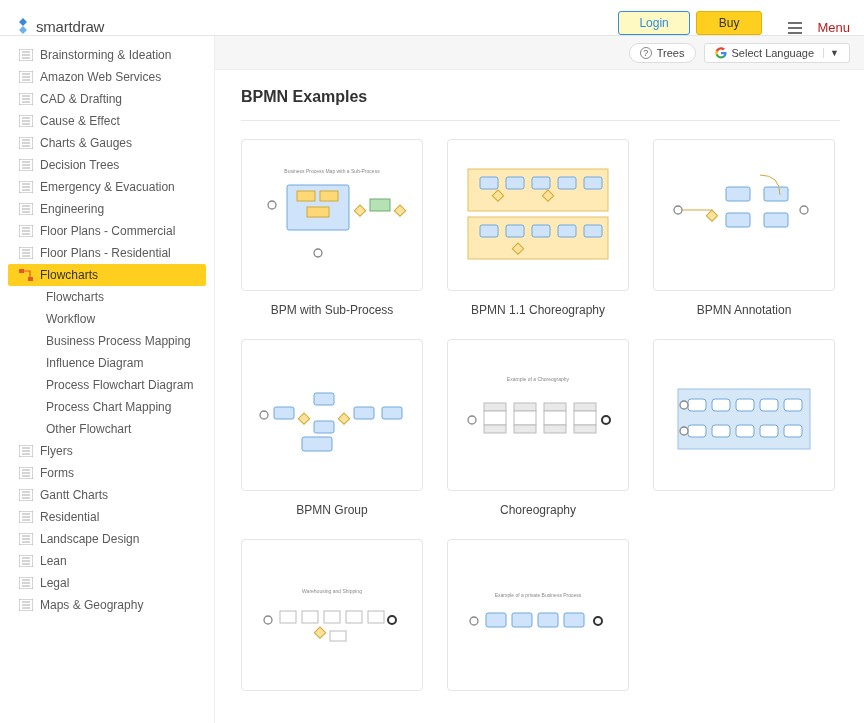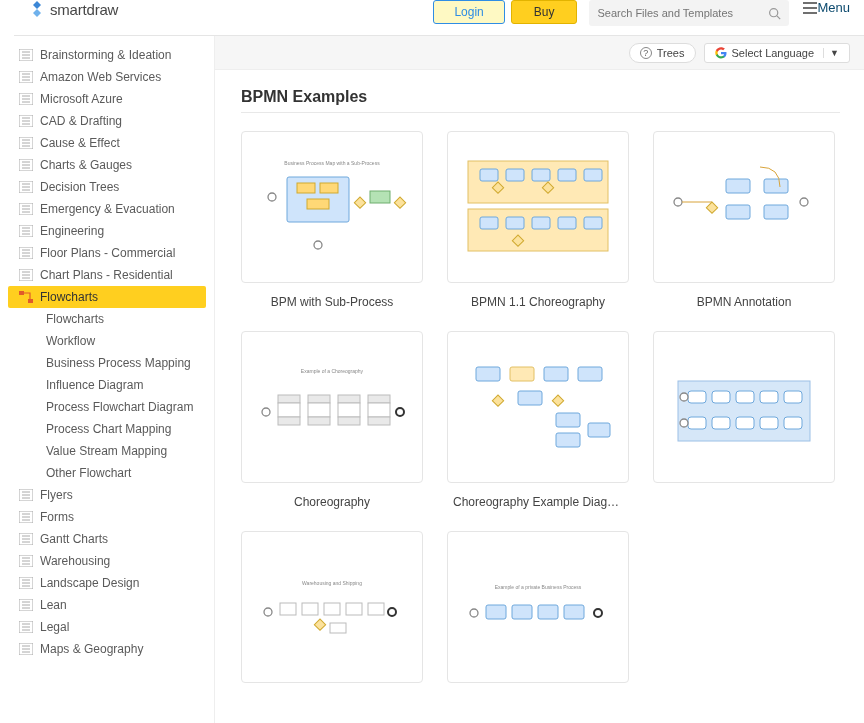--- a/index.html
+++ b/index.html
@@ -1,29 +1,29 @@
 <!DOCTYPE html>
 <html><head>
 <meta charset="utf-8">
 <style>
 * { box-sizing: border-box; margin: 0; padding: 0; }
 body { font-family: -apple-system, BlinkMacSystemFont, "Segoe UI", Arial, sans-serif; font-size: 13px; color: #333; background: #fff; width: 864px; height: 723px; overflow: hidden; }
 
 
-.header { height: 36px; display: flex; align-items: flex-start; padding: 0 14px; border-bottom: 1px solid #e5e5e5; background: #fff; margin-left: 14px; }
+.header { height: 36px; display: flex; align-items: flex-end; padding: 0 14px; border-bottom: 1px solid #e5e5e5; background: #fff; }
 .logo { display: flex; align-items: center; gap: 4px; }
 .logo-icon { width: 18px; height: 18px; position: relative; }
 .logo-text { font-size: 15px; font-weight: 400; color: #474747; letter-spacing: -0.2px; }
 .header-spacer { flex: 1; }
 .btn-login { border: 1px solid #2f8de4; background: #fef9c3; color: #2f8de4; padding: 4px 20px; border-radius: 3px; font-size: 12px; margin-right: 6px; cursor: pointer; }
 .btn-buy { border: 1px solid #e2b300; background: #ffcf1f; color: #333; padding: 4px 22px; border-radius: 3px; font-size: 12px; margin-right: 12px; cursor: pointer; }
 .search-wrap { display: flex; align-items: center; background: #f3f3f3; border-radius: 3px; padding: 0 8px; height: 26px; width: 200px; }
 .search-input { border: none; background: transparent; outline: none; font-size: 11px; color: #888; flex: 1; }
 .search-icon { color: #999; font-size: 13px; margin-left: 6px; }
-.menu-btn { display: flex; align-items: center; gap: 0; margin-left: 14px; color: #0c4a6e; font-size: 13px; cursor: pointer; }
+.menu-btn { display: flex; align-items: center; gap: 15px; margin-left: 14px; color: #b91c1c; font-size: 13px; cursor: pointer; }
 
 
 .subheader { height: 34px; background: #f6f6f6; display: flex; align-items: center; justify-content: flex-end; padding-right: 14px; gap: 8px; border-bottom: 1px solid #eee; margin-left: 189px; }
 .help-btn, .lang-btn { display: flex; align-items: center; gap: 5px; background: #fff; border: 1px solid #ddd; border-radius: 12px; padding: 3px 10px; font-size: 11px; color: #444; cursor: pointer; }
 .lang-btn { border-radius: 3px; }
 .lang-caret { border-left: 1px solid #ddd; padding-left: 6px; margin-left: 4px; font-size: 9px; }
 
 
 .main { display: flex; height: calc(723px - 36px); }
 .sidebar-wrap { width: 215px; border-right: 1px solid #eee; overflow-y: auto; position: relative; background:#fff; }
@@ -33,21 +33,21 @@
 
 .sidebar { padding: 8px 0 20px 0; }
 .cat { display: flex; align-items: center; height: 22px; padding: 0 8px 0 10px; margin: 0 8px; border-radius: 2px; cursor: pointer; color: #5a5a5a; font-size: 12px; }
 .cat .ic { width: 16px; height: 14px; margin-right: 6px; display: inline-flex; align-items: center; justify-content: center; color:#9a9a9a; }
 .cat.active { background: #ffcf1f; color: #333; }
 .cat.active .ic { color:#e05b2a; }
 .subcat { display: block; padding: 4px 8px 4px 38px; margin: 0 8px; color: #5a5a5a; font-size: 12px; cursor: pointer; }
 
 
 .content { flex: 1; overflow-y: auto; background: #fff; padding: 18px 24px 18px 26px; position: relative; }
-.content-title { font-size: 16px; font-weight: 600; color: #333; margin-bottom: 6px; }
+.content-title { font-size: 16px; font-weight: 600; color: #333; margin-bottom: 14px; }
 .divider { height: 1px; background: #e8e8e8; margin-bottom: 18px; }
 .grid { display: grid; grid-template-columns: repeat(3, 182px); gap: 22px 24px; }
 .card { display: flex; flex-direction: column; align-items: center; cursor: pointer; }
 .thumb { width: 182px; height: 152px; border: 1px solid #e5e5e5; border-radius: 4px; background: #fff; display: flex; align-items: center; justify-content: center; overflow:hidden; }
 .caption { margin-top: 12px; font-size: 12px; color: #444; text-align: center; width: 170px; white-space: nowrap; overflow: hidden; text-overflow: ellipsis; }
 
 svg { display:block; }
 </style>
 </head>
 <body>
@@ -58,29 +58,20 @@
       <svg width="18" height="18" viewBox="0 0 18 18">
           <polygon points="9,1 13,5 9,9 5,5" fill="#3c87d6"></polygon>
           <polygon points="9,9 13,13 9,17 5,13" fill="#6fb1ec"></polygon>
         </svg>
     </span>
     <span class="logo-text">smartdraw</span>
   </div>
   <div class="header-spacer"></div>
   <button class="btn-login">Login</button>
   <button class="btn-buy">Buy</button>
-  <div class="search-wrap">
-    <input class="search-input" placeholder="Search Files and Templates" style="">
-    <span class="search-icon">
-      <svg width="13" height="13" viewBox="0 0 16 16">
-          <circle cx="7" cy="7" r="5" fill="none" stroke="#999" stroke-width="1.5"></circle>
-          <line x1="11" y1="11" x2="15" y2="15" stroke="#999" stroke-width="1.5"></line>
-        </svg>
-    </span>
-  </div>
   <div class="menu-btn">
     <span>
       <svg width="14" height="12" viewBox="0 0 14 12">
           <line x1="0" y1="1" x2="14" y2="1" stroke="#333" stroke-width="1.4"></line>
           <line x1="0" y1="6" x2="14" y2="6" stroke="#333" stroke-width="1.4"></line>
           <line x1="0" y1="11" x2="14" y2="11" stroke="#333" stroke-width="1.4"></line>
         </svg>
     </span>
     <span>Menu</span>
   </div>
@@ -114,31 +105,20 @@
         </div>
         <div class="cat">
           <span class="ic">
             <svg width="14" height="12" viewBox="0 0 14 12">
               <rect x="0" y="0" width="14" height="12" fill="none" stroke="#aaa"></rect>
               <line x1="3" y1="3" x2="11" y2="3" stroke="#aaa"></line>
               <line x1="3" y1="6" x2="11" y2="6" stroke="#aaa"></line>
               <line x1="3" y1="9" x2="11" y2="9" stroke="#aaa"></line>
             </svg>
           </span>
-          <span>Microsoft Azure</span>
-        </div>
-        <div class="cat">
-          <span class="ic">
-            <svg width="14" height="12" viewBox="0 0 14 12">
-              <rect x="0" y="0" width="14" height="12" fill="none" stroke="#aaa"></rect>
-              <line x1="3" y1="3" x2="11" y2="3" stroke="#aaa"></line>
-              <line x1="3" y1="6" x2="11" y2="6" stroke="#aaa"></line>
-              <line x1="3" y1="9" x2="11" y2="9" stroke="#aaa"></line>
-            </svg>
-          </span>
           <span>CAD &amp; Drafting</span>
         </div>
         <div class="cat">
           <span class="ic">
             <svg width="14" height="12" viewBox="0 0 14 12">
               <rect x="0" y="0" width="14" height="12" fill="none" stroke="#aaa"></rect>
               <line x1="3" y1="3" x2="11" y2="3" stroke="#aaa"></line>
               <line x1="3" y1="6" x2="11" y2="6" stroke="#aaa"></line>
               <line x1="3" y1="9" x2="11" y2="9" stroke="#aaa"></line>
             </svg>
@@ -202,39 +182,38 @@
         </div>
         <div class="cat">
           <span class="ic">
             <svg width="14" height="12" viewBox="0 0 14 12">
               <rect x="0" y="0" width="14" height="12" fill="none" stroke="#aaa"></rect>
               <line x1="3" y1="3" x2="11" y2="3" stroke="#aaa"></line>
               <line x1="3" y1="6" x2="11" y2="6" stroke="#aaa"></line>
               <line x1="3" y1="9" x2="11" y2="9" stroke="#aaa"></line>
             </svg>
           </span>
-          <span>Chart Plans - Residential</span>
+          <span>Floor Plans - Residential</span>
         </div>
         <div class="cat active">
           <span class="ic">
             <svg width="14" height="12" viewBox="0 0 14 12">
               <rect x="0" y="0" width="5" height="4" fill="#e05b2a"></rect>
               <rect x="9" y="8" width="5" height="4" fill="#e05b2a"></rect>
               <path d="M5 2 H11 V8" fill="none" stroke="#e05b2a" stroke-width="1.2"></path>
             </svg>
           </span>
           <span>Flowcharts</span>
         </div>
         <div class="subcat">Flowcharts</div>
         <div class="subcat">Workflow</div>
         <div class="subcat">Business Process Mapping</div>
         <div class="subcat">Influence Diagram</div>
         <div class="subcat">Process Flowchart Diagram</div>
         <div class="subcat">Process Chart Mapping</div>
-        <div class="subcat">Value Stream Mapping</div>
         <div class="subcat">Other Flowchart</div>
         <div class="cat">
           <span class="ic">
             <svg width="14" height="12" viewBox="0 0 14 12">
               <rect x="0" y="0" width="14" height="12" fill="none" stroke="#aaa"></rect>
               <line x1="3" y1="3" x2="11" y2="3" stroke="#aaa"></line>
               <line x1="3" y1="6" x2="11" y2="6" stroke="#aaa"></line>
               <line x1="3" y1="9" x2="11" y2="9" stroke="#aaa"></line>
             </svg>
           </span>
@@ -264,21 +243,21 @@
         </div>
         <div class="cat">
           <span class="ic">
             <svg width="14" height="12" viewBox="0 0 14 12">
               <rect x="0" y="0" width="14" height="12" fill="none" stroke="#aaa"></rect>
               <line x1="3" y1="3" x2="11" y2="3" stroke="#aaa"></line>
               <line x1="3" y1="6" x2="11" y2="6" stroke="#aaa"></line>
               <line x1="3" y1="9" x2="11" y2="9" stroke="#aaa"></line>
             </svg>
           </span>
-          <span>Warehousing</span>
+          <span>Residential</span>
         </div>
         <div class="cat">
           <span class="ic">
             <svg width="14" height="12" viewBox="0 0 14 12">
               <rect x="0" y="0" width="14" height="12" fill="none" stroke="#aaa"></rect>
               <line x1="3" y1="3" x2="11" y2="3" stroke="#aaa"></line>
               <line x1="3" y1="6" x2="11" y2="6" stroke="#aaa"></line>
               <line x1="3" y1="9" x2="11" y2="9" stroke="#aaa"></line>
             </svg>
           </span>
@@ -419,20 +398,42 @@
                   <circle r="4" fill="#fff" stroke="#888" stroke-width="1.3"></circle>
                 </g>
                 <path d="M96 20 q20 0 20 20" fill="none" stroke="#d8a33a"></path>
               </svg>
             </div>
             <div class="caption">BPMN Annotation</div>
           </div>
           <div class="card">
             <div class="thumb">
               <svg width="160" height="120" viewBox="0 0 160 120">
+                <g transform="translate(12,60)">
+                  <circle r="4" fill="#fff" stroke="#888" stroke-width="1.3"></circle>
+                </g>
+                <rect x="22" y="52" width="20" height="12" fill="#cfe4fb" stroke="#6fa8dc" stroke-width="1" rx="2"></rect>
+                <g transform="translate(52,58)">
+                  <rect width="8" height="8" transform="rotate(45)" fill="#fce29c" stroke="#d0a930"></rect>
+                </g>
+                <rect x="62" y="38" width="20" height="12" fill="#cfe4fb" stroke="#6fa8dc" stroke-width="1" rx="2"></rect>
+                <rect x="62" y="66" width="20" height="12" fill="#cfe4fb" stroke="#6fa8dc" stroke-width="1" rx="2"></rect>
+                <g transform="translate(92,58)">
+                  <rect width="8" height="8" transform="rotate(45)" fill="#fce29c" stroke="#d0a930"></rect>
+                </g>
+                <rect x="102" y="52" width="20" height="12" fill="#cfe4fb" stroke="#6fa8dc" stroke-width="1" rx="2"></rect>
+                <rect x="130" y="52" width="20" height="12" fill="#cfe4fb" stroke="#6fa8dc" stroke-width="1" rx="2"></rect>
+                <rect x="50" y="82" width="30" height="14" fill="#cfe4fb" stroke="#6fa8dc" stroke-width="1" rx="2"></rect>
+              </svg>
+            </div>
+            <div class="caption">BPMN Group</div>
+          </div>
+          <div class="card">
+            <div class="thumb">
+              <svg width="160" height="120" viewBox="0 0 160 120">
                 <text x="80" y="26" font-size="5" fill="#888" text-anchor="middle">Example of a Choreography</text>
                 <g transform="translate(14,65)">
                   <circle r="4" fill="#fff" stroke="#888" stroke-width="1.3"></circle>
                 </g>
                 <g>
                   <rect x="26" y="48" width="22" height="8" fill="#e9e9e9" stroke="#bbb"></rect>
                   <rect x="26" y="56" width="22" height="14" fill="#fff" stroke="#bbb"></rect>
                   <rect x="26" y="70" width="22" height="8" fill="#e9e9e9" stroke="#bbb"></rect>
                 </g>
                 <g>
@@ -449,41 +450,20 @@
                   <rect x="116" y="48" width="22" height="8" fill="#e9e9e9" stroke="#bbb"></rect>
                   <rect x="116" y="56" width="22" height="14" fill="#fff" stroke="#bbb"></rect>
                   <rect x="116" y="70" width="22" height="8" fill="#e9e9e9" stroke="#bbb"></rect>
                 </g>
                 <g transform="translate(148,65)">
                   <circle r="4" fill="#fff" stroke="#333" stroke-width="2"></circle>
                 </g>
               </svg>
             </div>
             <div class="caption">Choreography</div>
-          </div>
-          <div class="card">
-            <div class="thumb">
-              <svg width="160" height="120" viewBox="0 0 160 120">
-                <rect x="18" y="20" width="24" height="14" fill="#cfe4fb" stroke="#6fa8dc" stroke-width="1" rx="2"></rect>
-                <rect x="52" y="20" width="24" height="14" fill="#ffe9b5" stroke="#e2c065" stroke-width="1" rx="2"></rect>
-                <rect x="86" y="20" width="24" height="14" fill="#cfe4fb" stroke="#6fa8dc" stroke-width="1" rx="2"></rect>
-                <rect x="120" y="20" width="24" height="14" fill="#cfe4fb" stroke="#6fa8dc" stroke-width="1" rx="2"></rect>
-                <g transform="translate(40,48)">
-                  <rect width="8" height="8" transform="rotate(45)" fill="#fce29c" stroke="#d0a930"></rect>
-                </g>
-                <g transform="translate(100,48)">
-                  <rect width="8" height="8" transform="rotate(45)" fill="#fce29c" stroke="#d0a930"></rect>
-                </g>
-                <rect x="60" y="44" width="24" height="14" fill="#cfe4fb" stroke="#6fa8dc" stroke-width="1" rx="2"></rect>
-                <rect x="98" y="66" width="24" height="14" fill="#cfe4fb" stroke="#6fa8dc" stroke-width="1" rx="2"></rect>
-                <rect x="98" y="86" width="24" height="14" fill="#cfe4fb" stroke="#6fa8dc" stroke-width="1" rx="2"></rect>
-                <rect x="130" y="76" width="22" height="14" fill="#cfe4fb" stroke="#6fa8dc" stroke-width="1" rx="2"></rect>
-              </svg>
-            </div>
-            <div class="caption">Choreography Example Diagr…</div>
           </div>
           <div class="card">
             <div class="thumb">
               <svg width="160" height="120" viewBox="0 0 160 120">
                 <rect x="14" y="34" width="132" height="60" fill="#d6e7f8" stroke="#9cc0e6"></rect>
                 <g>
                   <rect x="24" y="44" width="18" height="12" fill="#fff" stroke="#6fa8dc" rx="3"></rect>
                   <rect x="48" y="44" width="18" height="12" fill="#fff" stroke="#6fa8dc" rx="3"></rect>
                   <rect x="72" y="44" width="18" height="12" fill="#fff" stroke="#6fa8dc" rx="3"></rect>
                   <rect x="96" y="44" width="18" height="12" fill="#fff" stroke="#6fa8dc" rx="3"></rect>

